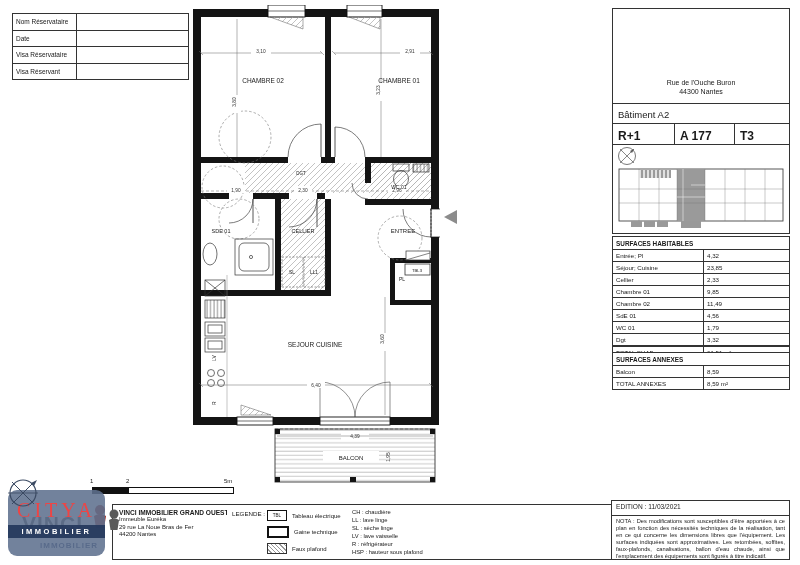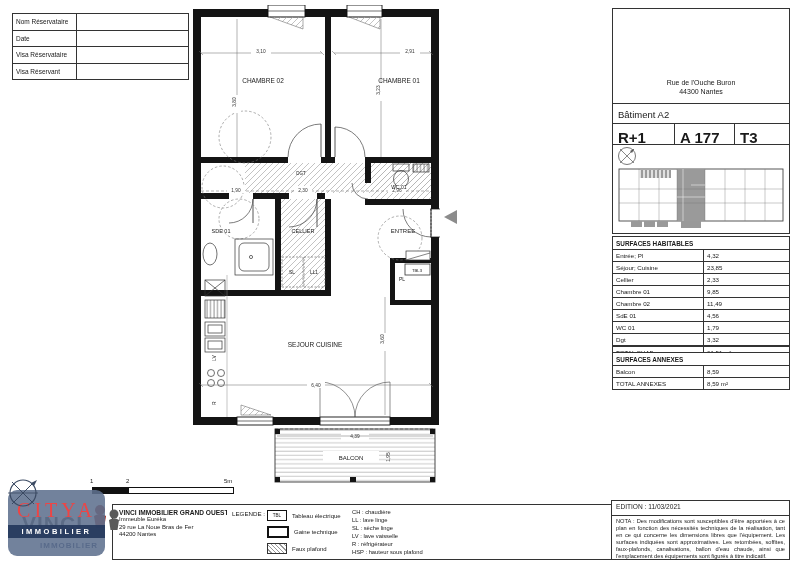--- a/index.html
+++ b/index.html
@@ -10,21 +10,21 @@
   .res-table{left:12px;top:13px;width:175px;border:1px solid #333;}
   .res-row{display:flex;border-bottom:1px solid #333;height:15.5px;}
   .res-row:last-child{border-bottom:none;}
   .res-label{width:60px;border-right:1px solid #333;font-size:6.5px;padding:4px 0 0 3px;}
   .res-value{flex:1;}
   
   .panel-box{border:1px solid #333;background:#fff;}
   .brand-sub{font-size:6px;color:#8a8a8a;text-align:center;line-height:7px;}
   .addr{font-size:7px;text-align:center;line-height:9px;padding-top:6px;}
   .bat-row{font-size:9.5px;font-weight:normal;padding:5px 0 0 5px;}
-  .cell3{font-size:15px;font-weight:bold;padding:5px 0 0 5px;border-right:1px solid #333;}
+  .cell3{font-size:12px;font-weight:bold;padding:5px 0 0 5px;border-right:1px solid #333;}
   .s-table{font-size:6.2px;}
   .s-head{font-weight:bold;font-size:6.4px;padding:2.5px 0 0 3px;border-bottom:1px solid #333;height:9px;}
   .s-row{display:flex;border-bottom:1px solid #333;height:11px;}
   .s-row:last-child{border-bottom:none;}
   .s-label{width:87px;border-right:1px solid #333;padding:2.5px 0 0 3px;}
   .s-value{flex:1;padding:2.5px 0 0 3px;}
   .s-total{font-weight:normal;}
   
   .f-box{border:1px solid #333;position:absolute;background:#fff;}
   .f-title{font-size:6.6px;font-weight:bold;}

